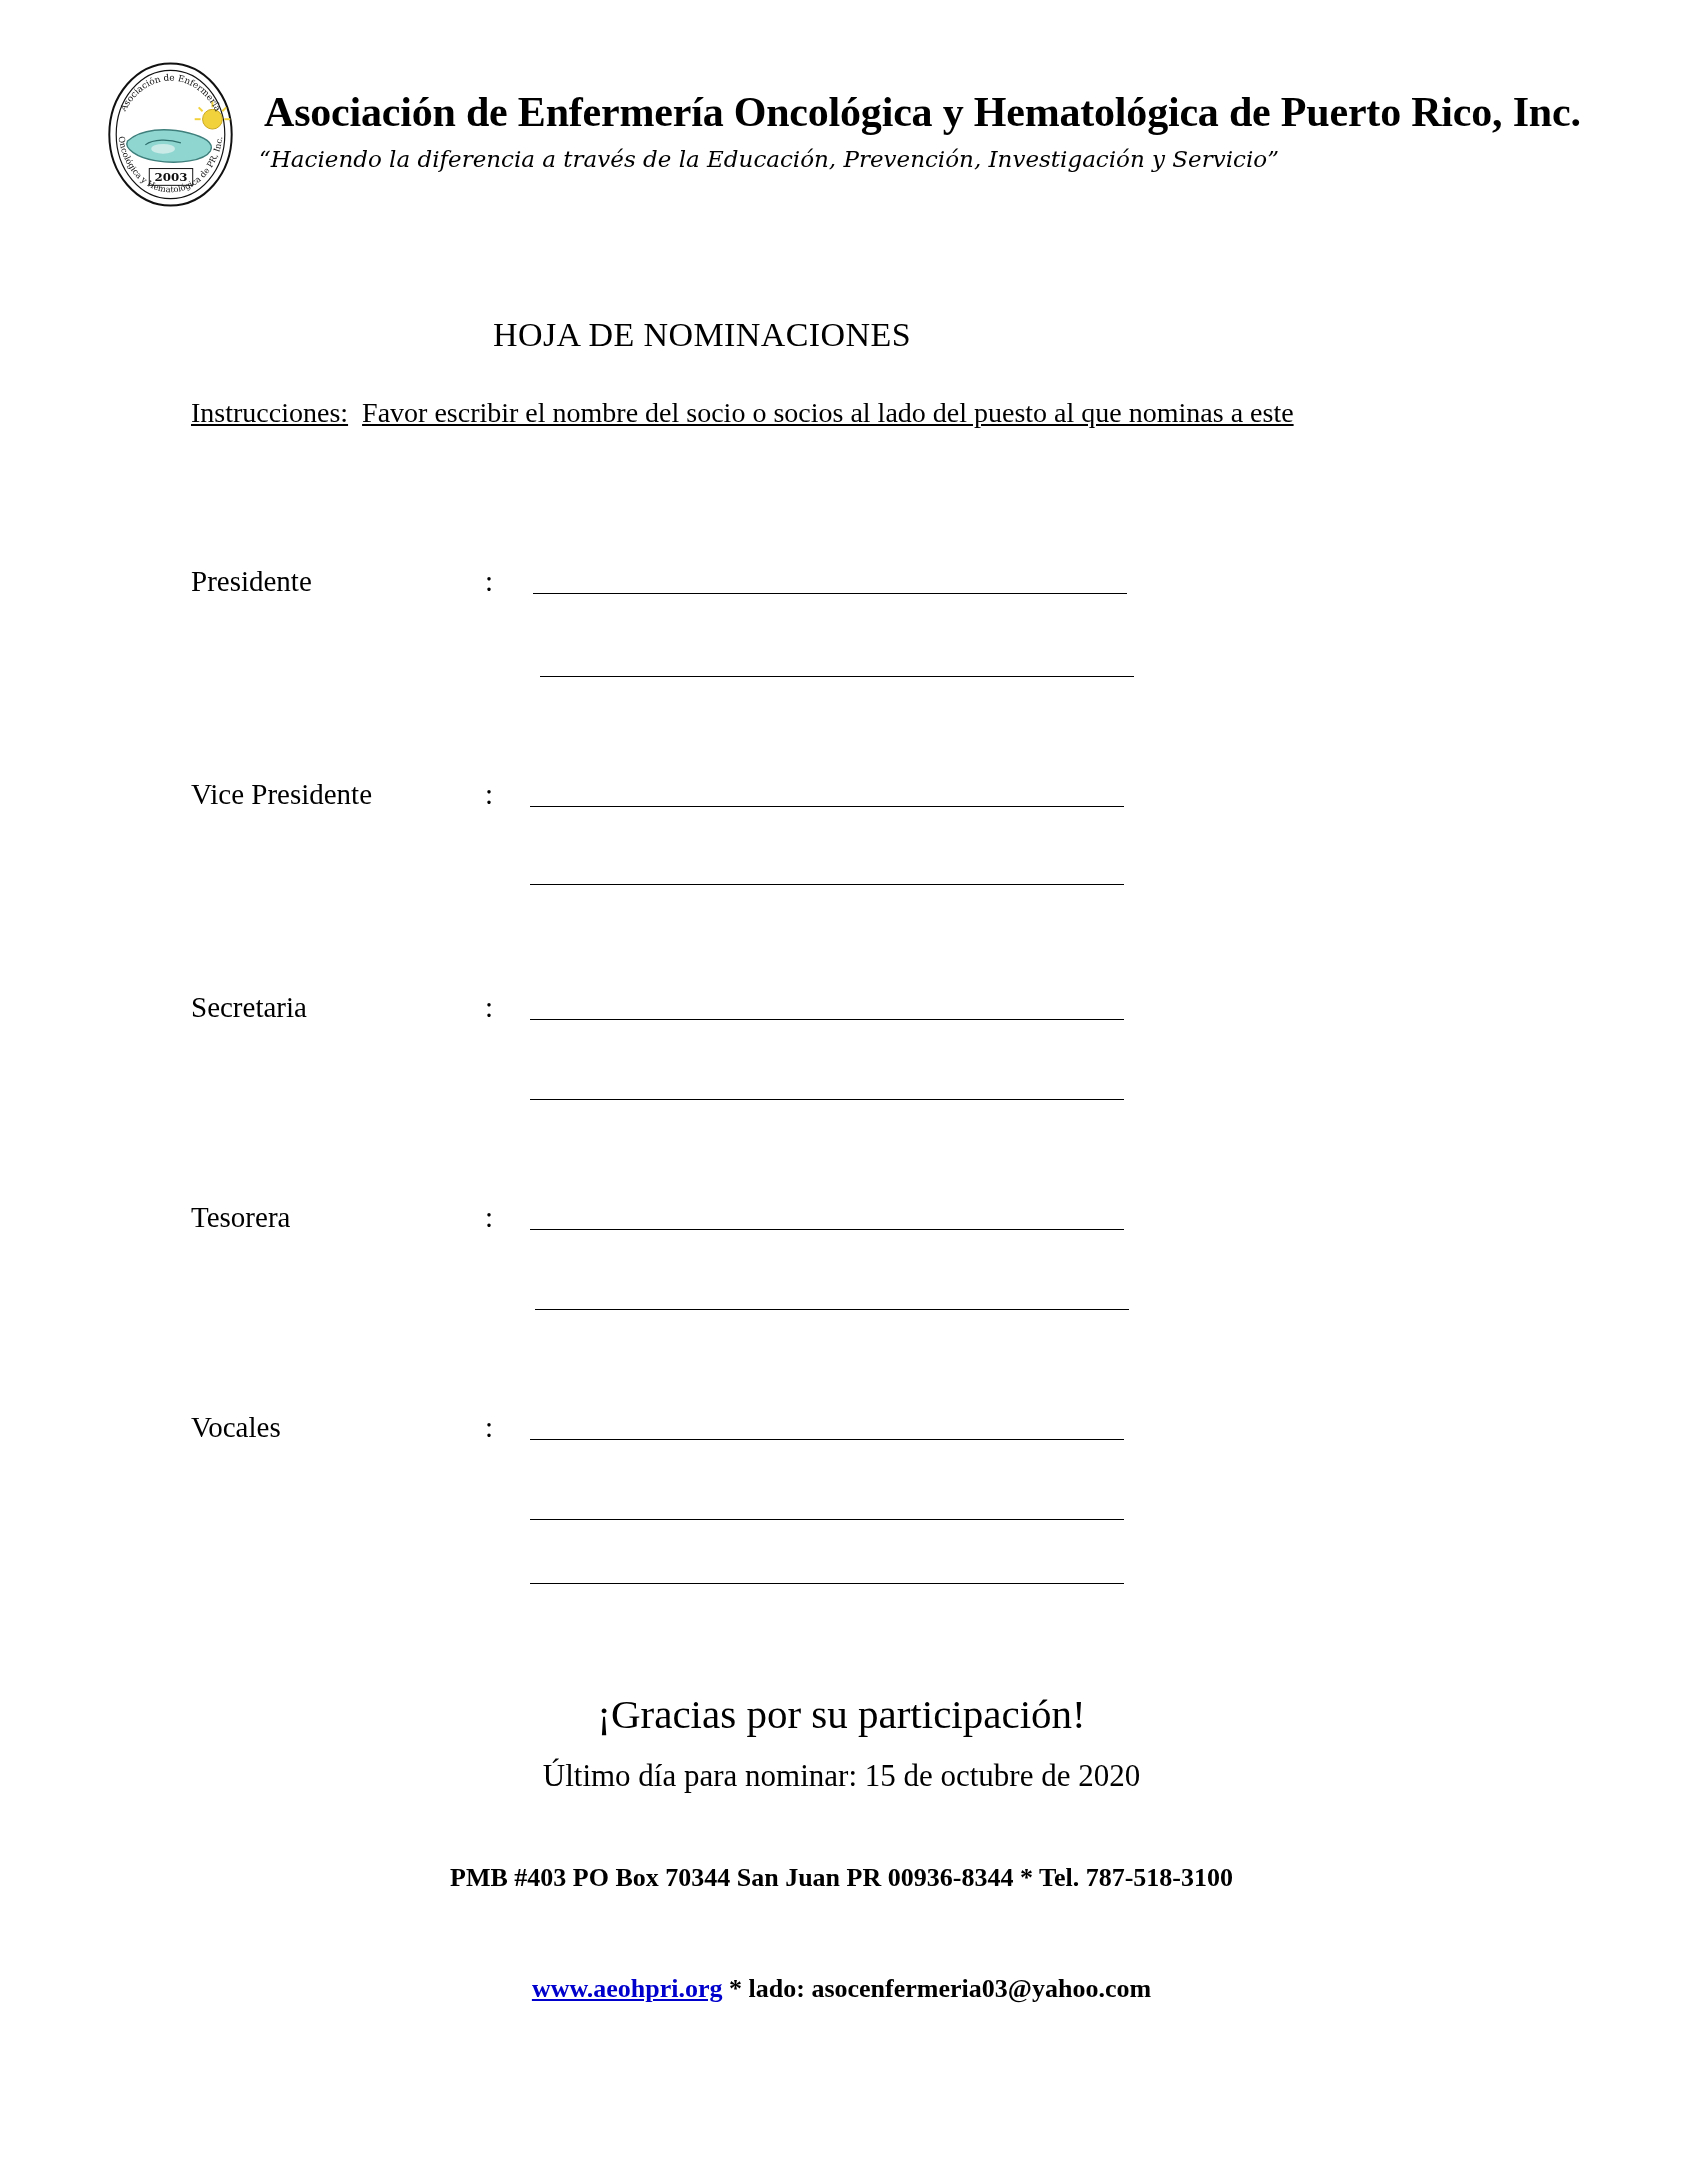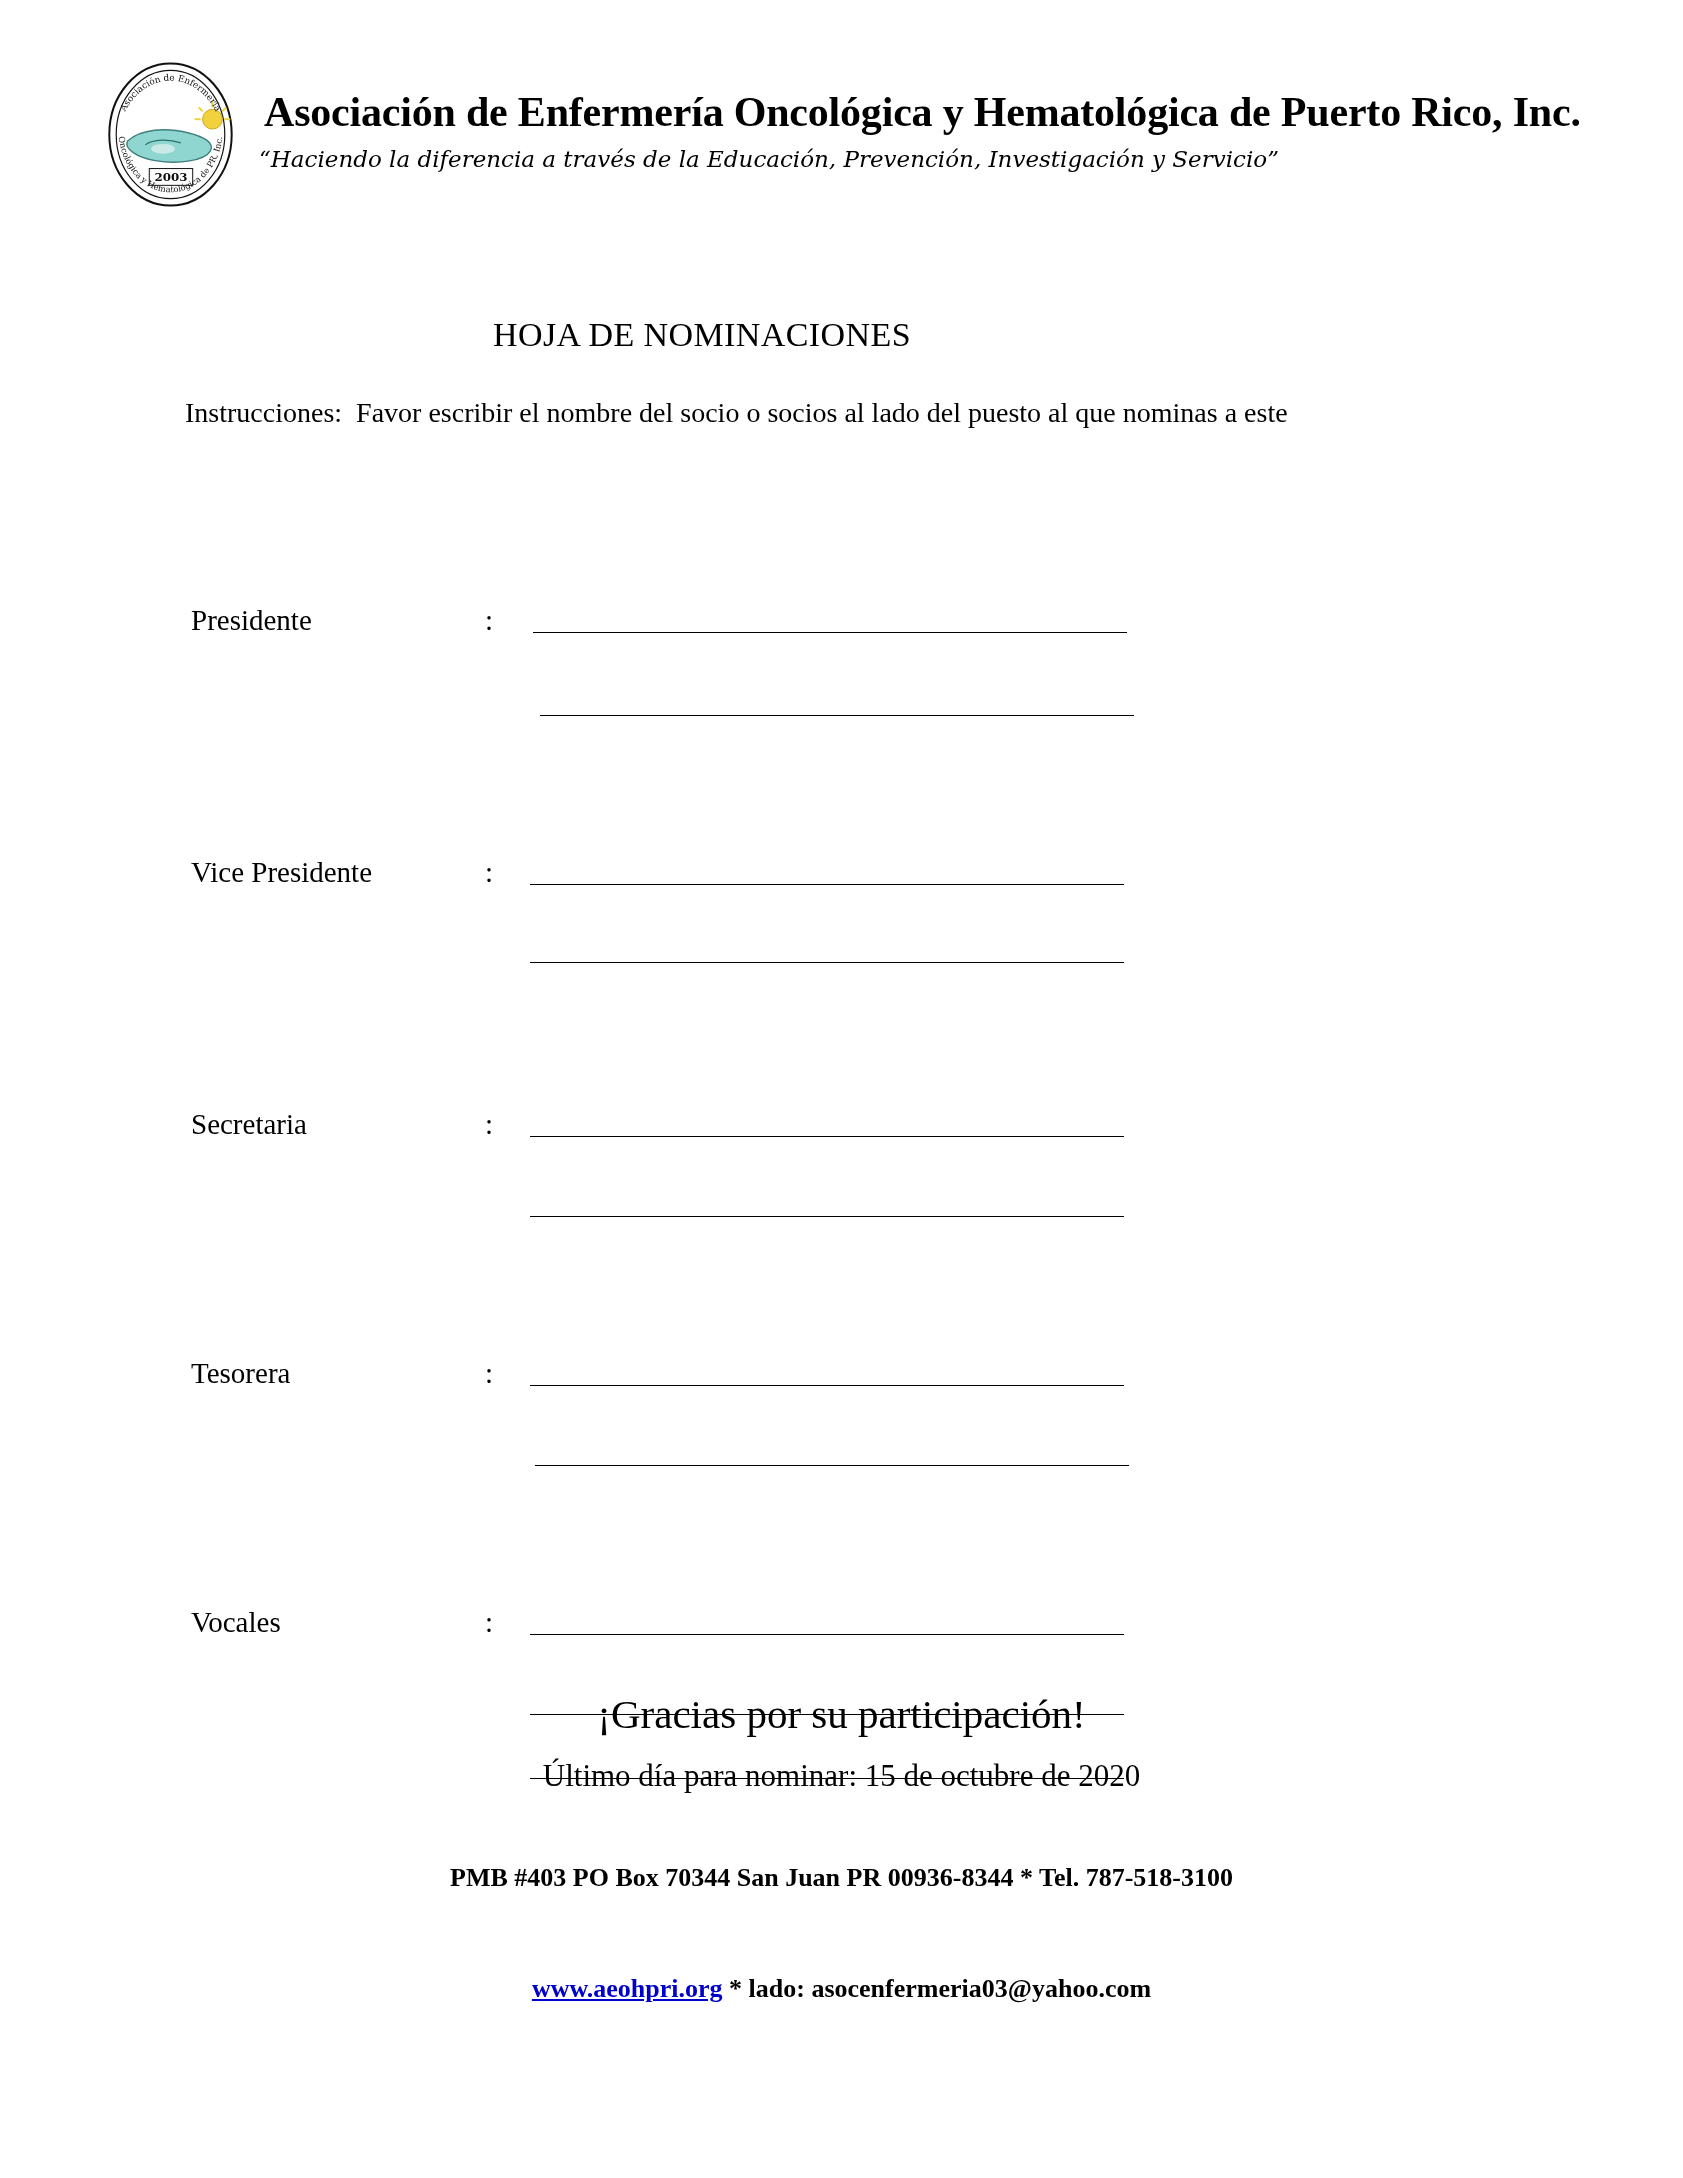--- a/index.html
+++ b/index.html
@@ -73,39 +73,39 @@
     left: 0;
     width: 1404px;
     text-align: center;
     font-size: 34px;
     line-height: 40px;
     letter-spacing: 0.4px;
   }
   .instructions {
     position: absolute;
     top: 391px;
-    left: 185px;
+    left: 191px;
     width: 1238px;
     font-size: 28px;
     line-height: 43px;
+    text-decoration: underline;
   }
   .instructions .ins-label { }
   .instructions .ins-gap { display: inline-block; width: 14px; }
 
   
   .fields {
     position: absolute;
     top: 564px;
     left: 0;
     width: 1683px;
   }
   .field-row {
     position: relative;
     width: 1683px;
-    margin-top: 39px;
   }
   .field-label {
     position: absolute;
     left: 191px;
     font-size: 29px;
     line-height: 34px;
     white-space: nowrap;
   }
   .field-colon {
     position: absolute;

